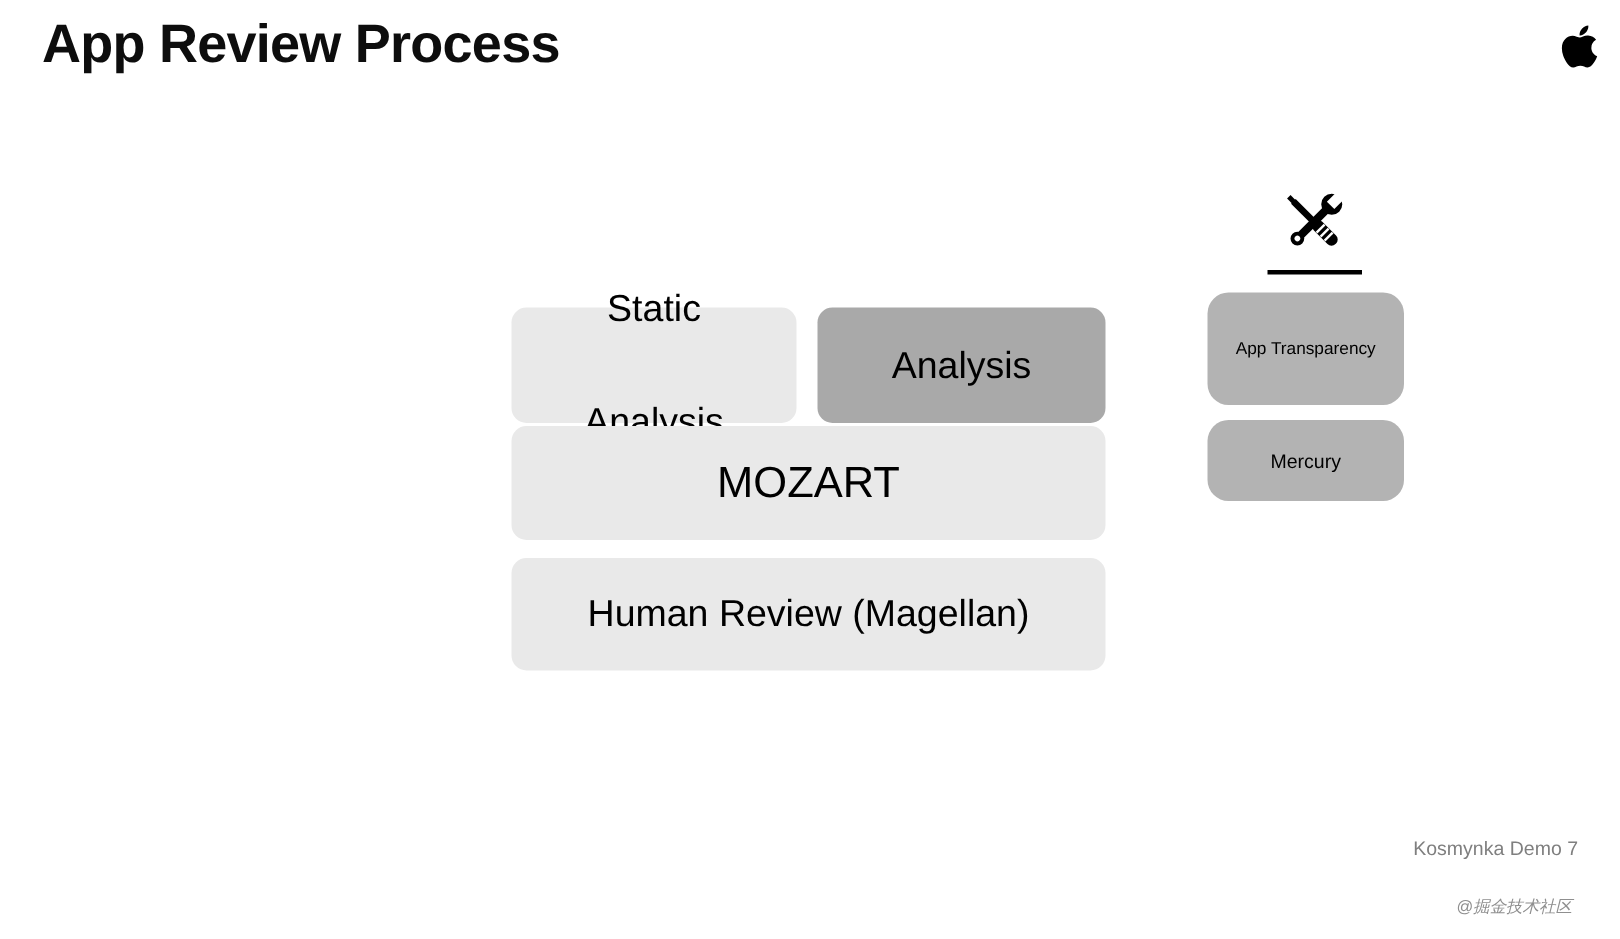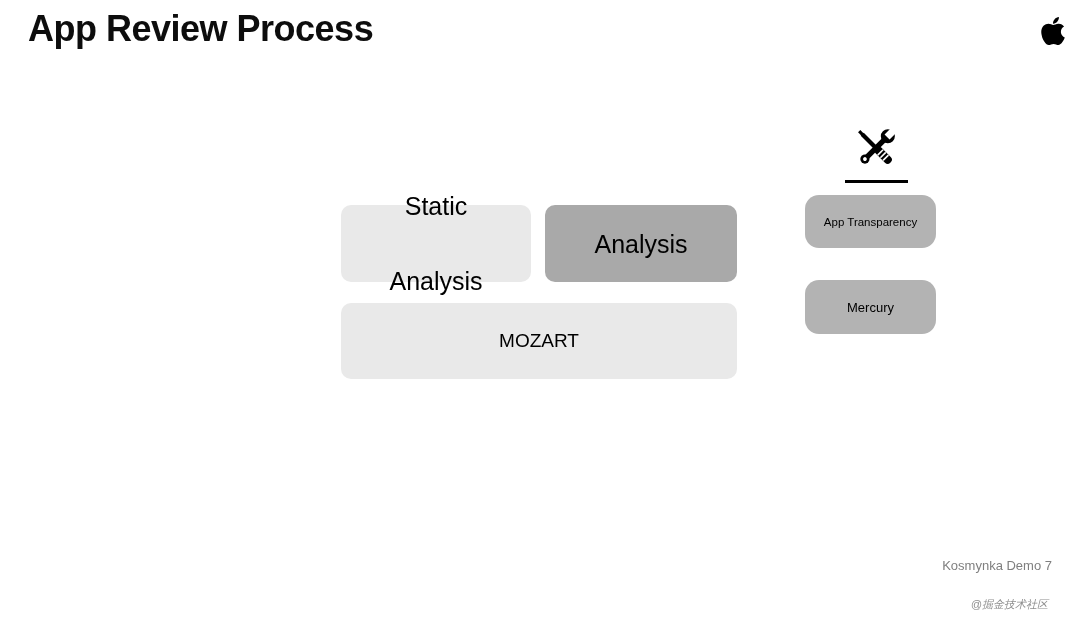--- a/index.html
+++ b/index.html
@@ -41,39 +41,39 @@
     text-align: center;
     color: var(--box-text, #000000);
     gap: 47px;
   }
   .box.light { background: var(--box-light, #e9e9e9); border-radius: 10px; }
   .box.dark  { background: var(--box-dark,  #a9a9a9); border-radius: 10px; }
   .box.side  { background: var(--box-side,  #b3b3b3); border-radius: 14px; }
 
   #box-static  { left: 341px; top: 205px; width: 190px; height: 77px; font-size: 25px; line-height: 28px; }
   #box-dynamic { left: 545px; top: 205px; width: 192px; height: 77px; font-size: 25px; line-height: 28px; }
-  #box-mozart  { left: 341px; top: 303px; width: 396px; height: 76px; font-size: 19px; }
+  #box-mozart  { left: 341px; top: 284px; width: 396px; height: 76px; font-size: 29px; }
   #box-human   { left: 341px; top: 372px; width: 396px; height: 75px; font-size: 25px; }
 
   .tools-icon {
     position: absolute;
     left: 849px;
     top: 121px;
     width: 54px;
     height: 54px;
   }
   .tools-underline {
     position: absolute;
     left: 845px;
     top: 180px;
     width: 63px;
     height: 3px;
     background: #000000;
   }
-  #box-apptrans { left: 805px; top: 195px; width: 131px; height: 53px; font-size: 11.5px; }
+  #box-apptrans { left: 805px; top: 195px; width: 131px; height: 75px; font-size: 11.5px; }
   #box-mercury  { left: 805px; top: 280px; width: 131px; height: 54px; font-size: 13px; }
 
   .credit-text {
     position: absolute;
     top: 558px;
     right: 28px;
     font-size: 13px;
     color: var(--credit-text, #7f7f7f);
   }
   .watermark-text {
@@ -104,20 +104,23 @@
   </div>
 
   <div id="box-dynamic" class="box dark">
     <span>Analysis</span>
   </div>
 
   <div id="box-mozart" class="box light">
     <span>MOZART</span>
   </div>
 
+  <div id="box-human" class="box light">
+    <span>Human Review (Magellan)</span>
+  </div>
 
   <span class="tools-icon">
     <svg viewBox="0 0 100 100" width="54" height="54" aria-hidden="true">
 
       <g transform="rotate(45 50 50)">
         <circle cx="50" cy="19" r="13" fill="#000000"></circle>
         <rect x="43.5" y="0" width="13" height="21" fill="#ffffff"></rect>
         <rect x="45" y="24" width="10" height="52" fill="#000000"></rect>
         <circle cx="50" cy="79" r="8.5" fill="#000000"></circle>
         <circle cx="50" cy="79" r="3.5" fill="#ffffff"></circle>

